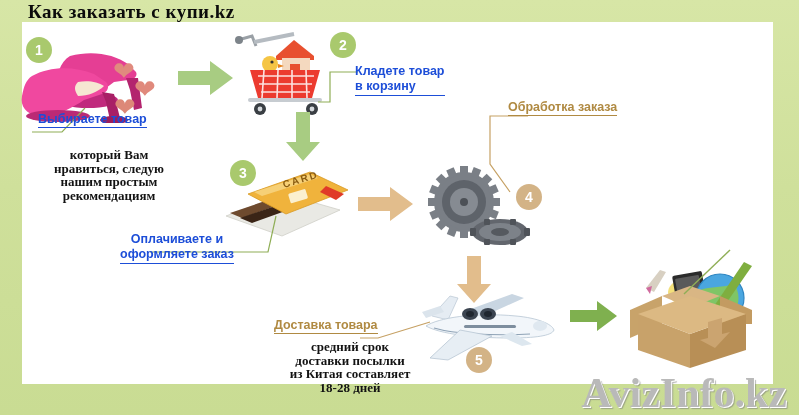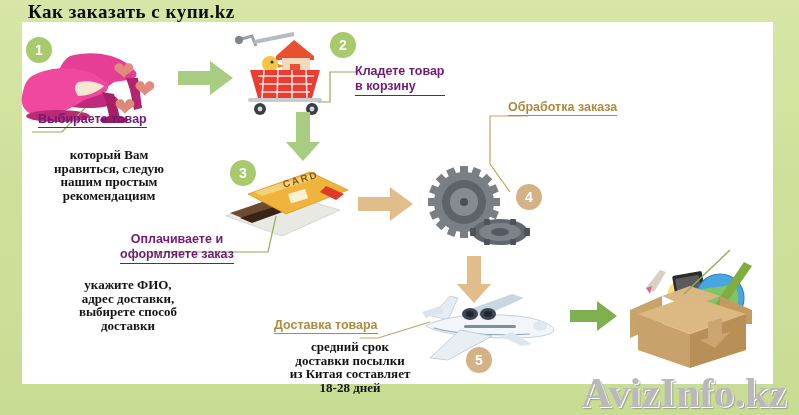--- a/index.html
+++ b/index.html
@@ -70,21 +70,21 @@
   
   .cap {
     position: absolute;
     font-family: "Liberation Sans", sans-serif;
     font-size: 12.5px;
     font-weight: bold;
     line-height: 15px;
     white-space: nowrap;
     z-index: 16;
   }
-  .cap-green { color: #701a75; }
+  .cap-green { color: #1d4ed8; }
   .cap-tan { color: #b08a42; }
   .cap u { text-decoration: none; border-bottom: 1.5px solid currentColor; padding-bottom: 1px; }
 
   
   .body-txt {
     position: absolute;
     font-family: "Liberation Serif", serif;
     font-weight: bold;
     font-size: 13px;
     line-height: 13.5px;
@@ -245,24 +245,20 @@
   </svg>
   <div class="step-num step-green" style="left:230px; top:160px;">3</div>
 
   <svg class="conn" style="left:148px; top:214px;" width="130" height="46">
     <polyline points="128,2 120,38 2,38" fill="none" stroke="#8fae56" stroke-width="1.2"></polyline>
   </svg>
   <div class="cap cap-green" style="left:120px; top:232px; text-align:center;">
     <u style="white-space:pre-line; display:inline-block; text-align:center;">Оплачиваете и
 оформляете заказ</u>
   </div>
-  <div class="body-txt" style="left:28px; top:278px; width:200px;">укажите ФИО,
-адрес доставки,
-выбирете способ
-доставки</div>
 
   <svg class="arrow" style="left:358px; top:186px;" width="56" height="36" viewBox="0 0 56 36">
     <polygon points="0,11 32,11 32,1 55,18 32,35 32,25 0,25" fill="#e2bd8c"></polygon>
   </svg>
 
   <svg class="layer" style="left:424px; top:164px;" width="110" height="92" viewBox="0 0 110 92">
     <g fill="#6f737a">
 
       <g transform="translate(40,38)">
         <g>

